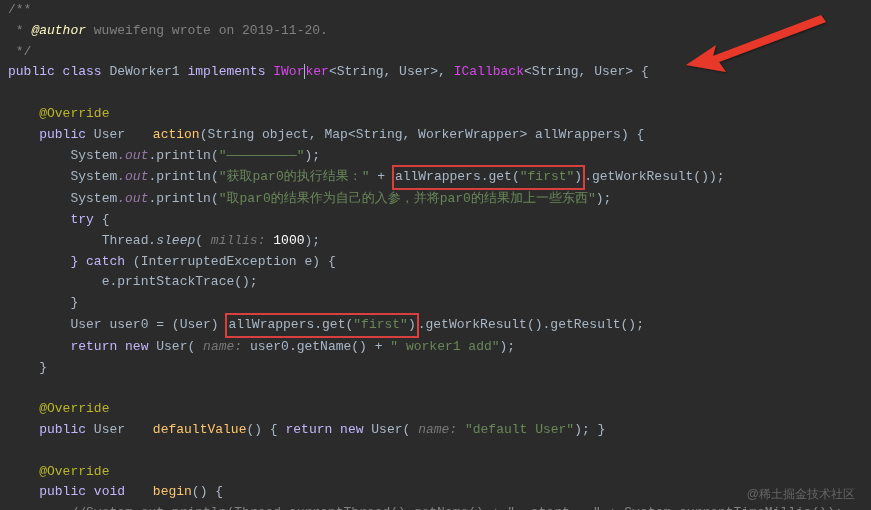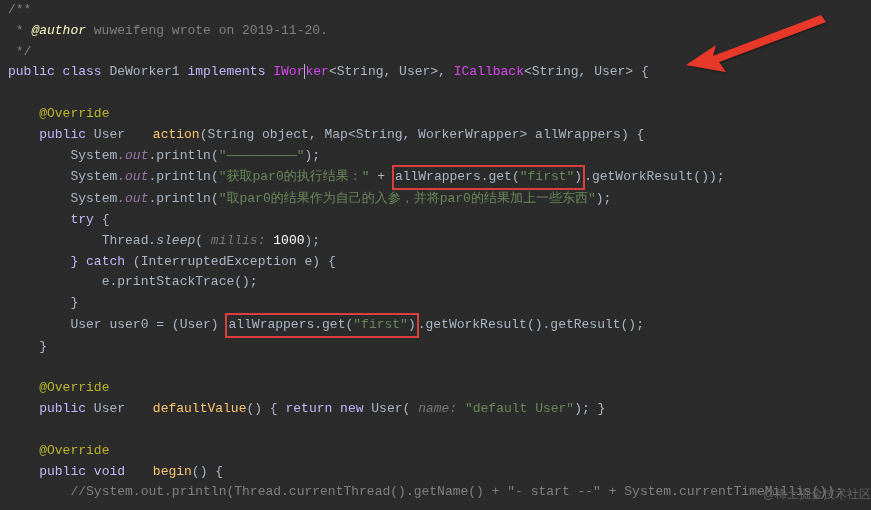--- a/index.html
+++ b/index.html
@@ -35,21 +35,21 @@
     position: absolute;
     top: 10px;
     right: 40px;
     width: 150px;
     height: 80px;
     pointer-events: none;
   }
   .watermark {
     position: absolute;
     bottom: 6px;
-    right: 0;
+    right: 16px;
     color: #666;
     font-family: sans-serif;
     font-size: 12px;
   }
 </style>
 </head>
 <body>
 
 <div class="code">
 <div class="line"><span class="comment">/**</span></div>
@@ -61,20 +61,21 @@
 <div class="line">    <span class="keyword">public </span><span>User </span><span class="method-name">action</span><span>(String object, Map&lt;String, WorkerWrapper&gt; allWrappers) {</span></div>
 <div class="line">        <span>System</span><span class="field">.out</span><span>.</span><span>println</span><span>(</span><span class="string">"—————————"</span><span>);</span></div>
 <div class="line">        <span>System</span><span class="field">.out</span><span>.</span><span>println</span><span>(</span><span class="string">"获取par0的执行结果："</span><span> + </span><span class="highlight-box"><span>allWrappers.get(</span><span class="string">"first"</span><span>)</span></span><span>.getWorkResult());</span></div>
 <div class="line">        <span>System</span><span class="field">.out</span><span>.</span><span>println</span><span>(</span><span class="string">"取par0的结果作为自己的入参，并将par0的结果加上一些东西"</span><span>);</span></div>
 <div class="line">        <span class="keyword">try </span><span>{</span></div>
 <div class="line">            <span>Thread</span><span class="static">.sleep</span><span>( </span><span class="hint">millis: </span><span class="number">1000</span><span>);</span></div>
 <div class="line">        <span class="keyword">} </span><span class="keyword">catch </span><span>(InterruptedException e) {</span></div>
 <div class="line">            <span>e.printStackTrace();</span></div>
 <div class="line">        <span>}</span></div>
 <div class="line">        <span>User user0 = (User) </span><span class="highlight-box2"><span>allWrappers.get(</span><span class="string">"first"</span><span>)</span></span><span>.getWorkResult().getResult();</span></div>
+<div class="line">        <span class="keyword">return new </span><span>User</span><span>( </span><span class="hint">name: </span><span>user0.getName() + </span><span class="string">" worker1 add"</span><span>);</span></div>
 <div class="line">    <span>}</span></div>
 <div class="line"> </div>
 <div class="line">    <span class="annotation">@Override</span></div>
 <div class="line">    <span class="keyword">public </span><span>User </span><span class="method-name">defaultValue</span><span>() { </span><span class="keyword">return new </span><span>User</span><span>( </span><span class="hint">name: </span><span class="string">"default User"</span><span>); }</span></div>
 <div class="line"> </div>
 <div class="line">    <span class="annotation">@Override</span></div>
 <div class="line">    <span class="keyword">public </span><span class="keyword">void </span><span class="method-name">begin</span><span>() {</span></div>
 <div class="line">        <span class="comment">//System.out.println(Thread.currentThread().getName() + "- start --" + System.currentTimeMillis());</span></div>
 
 </div>

